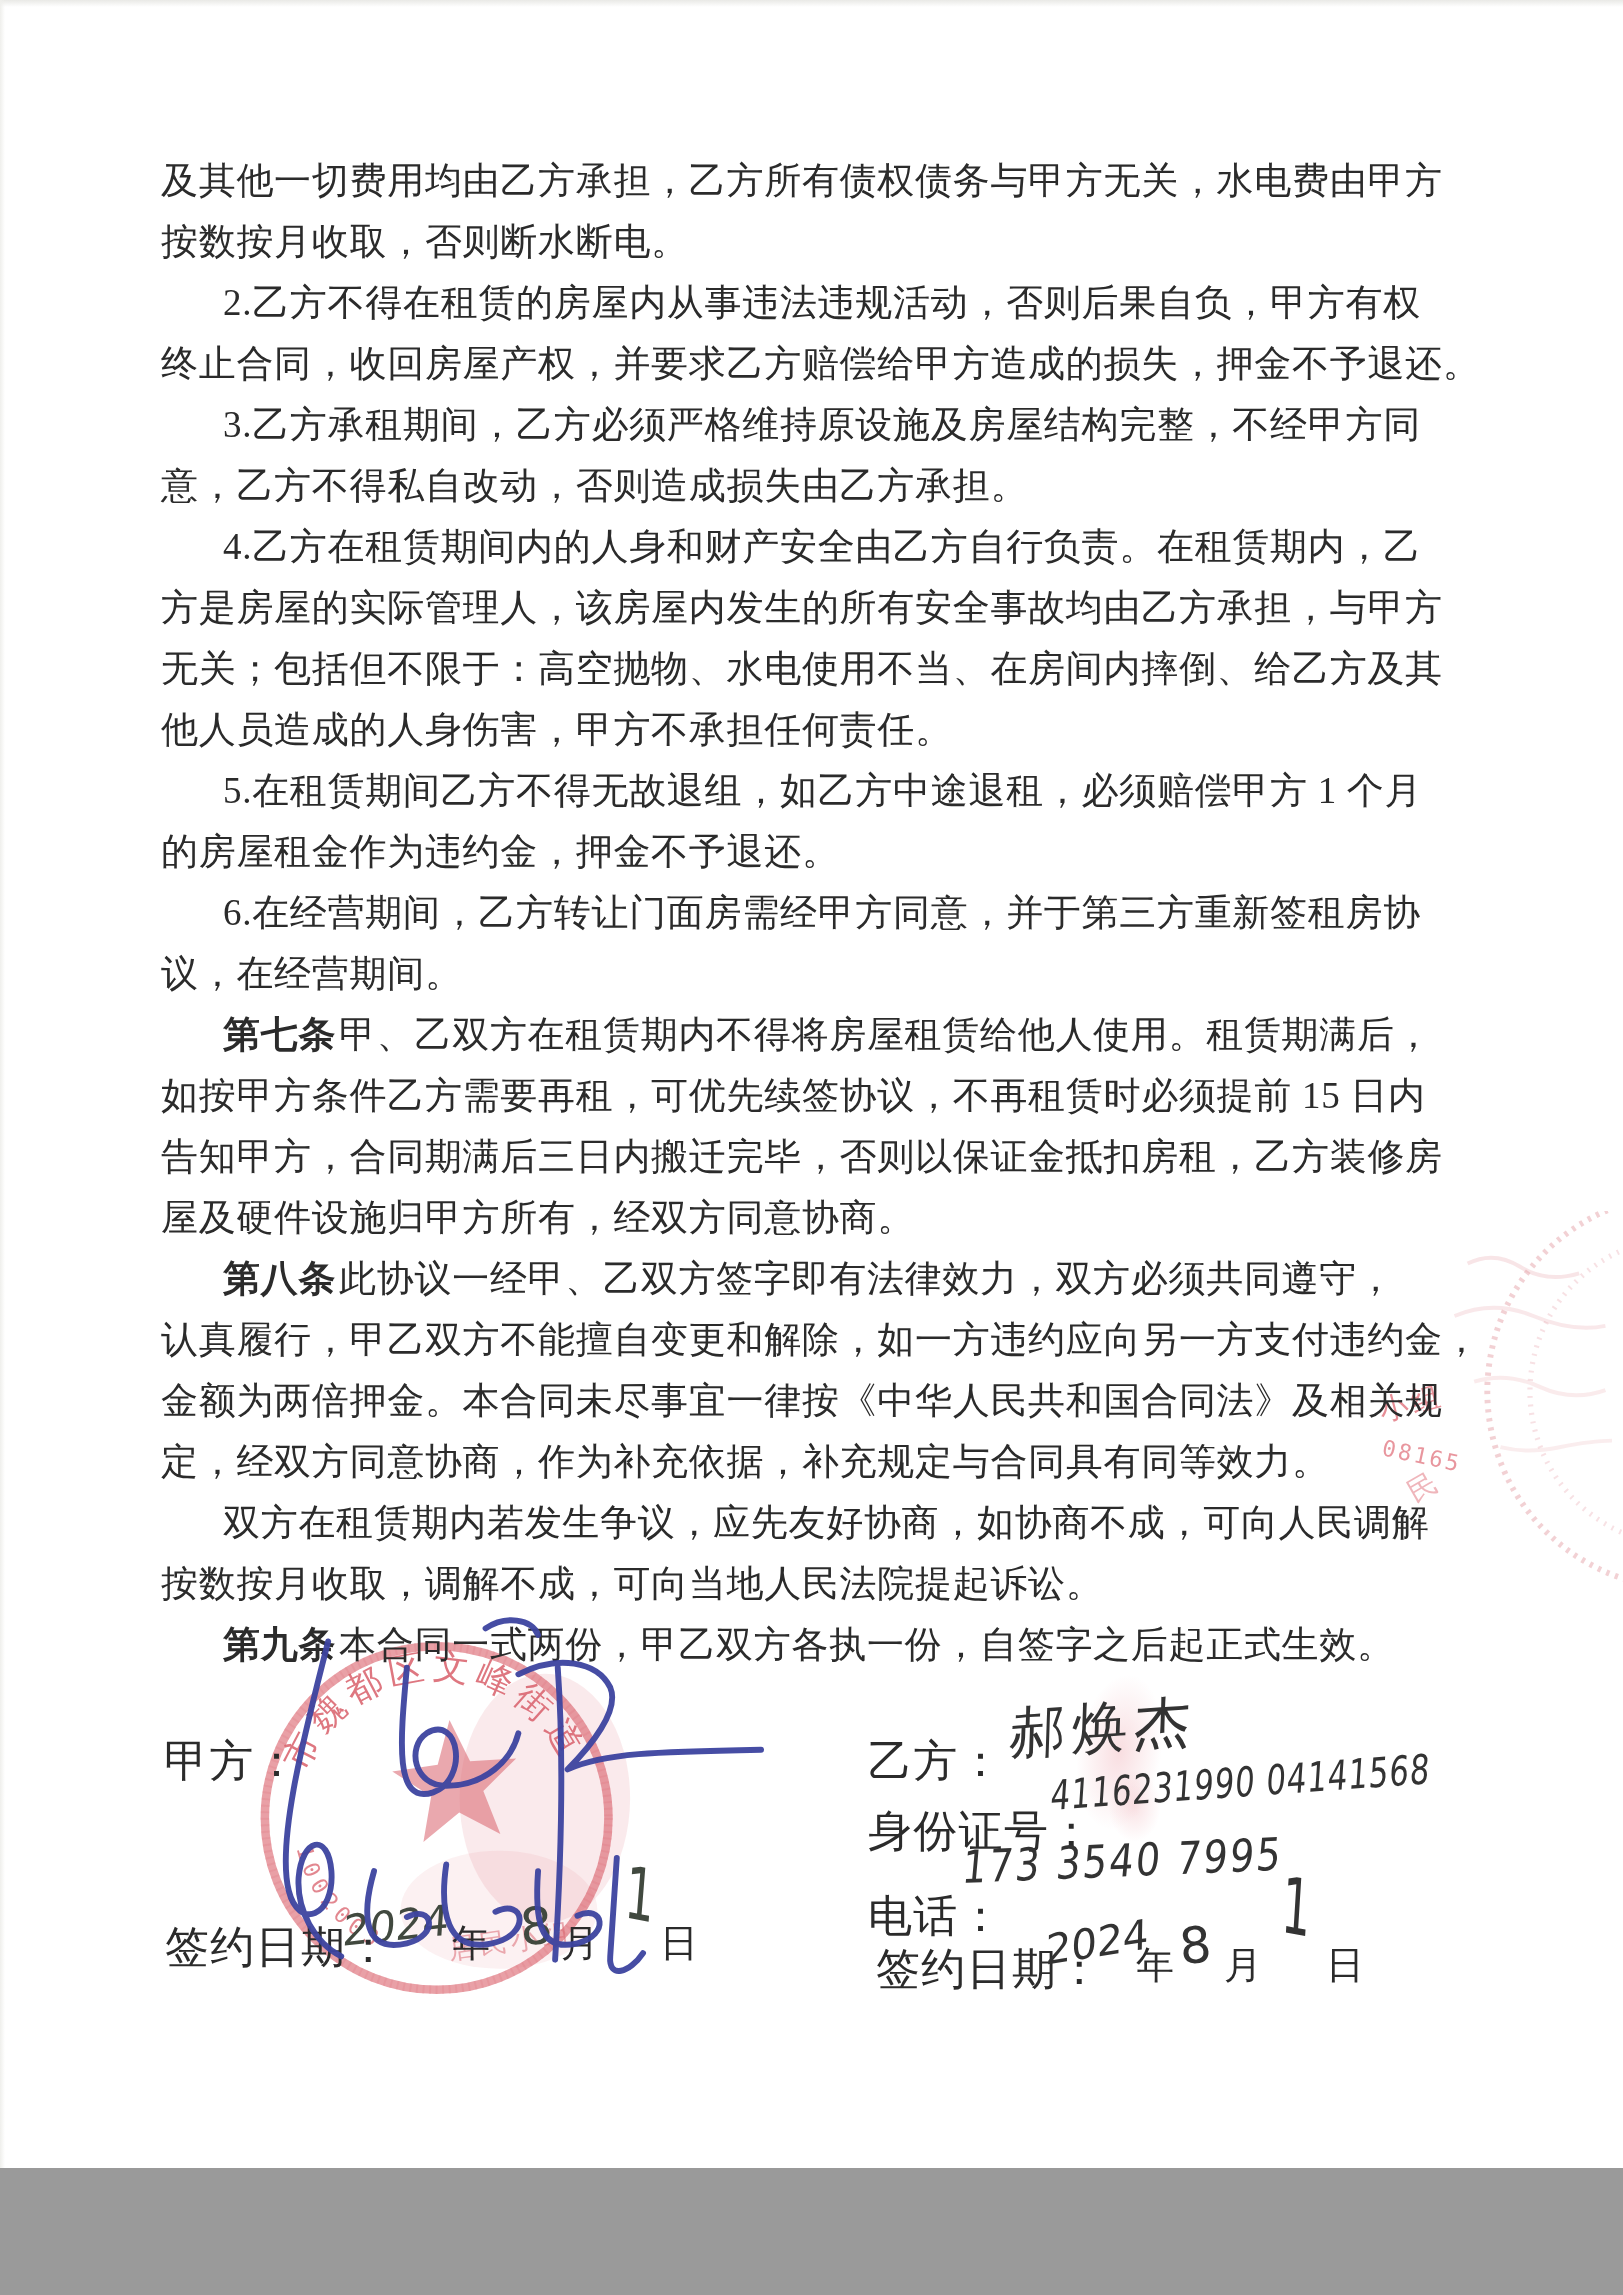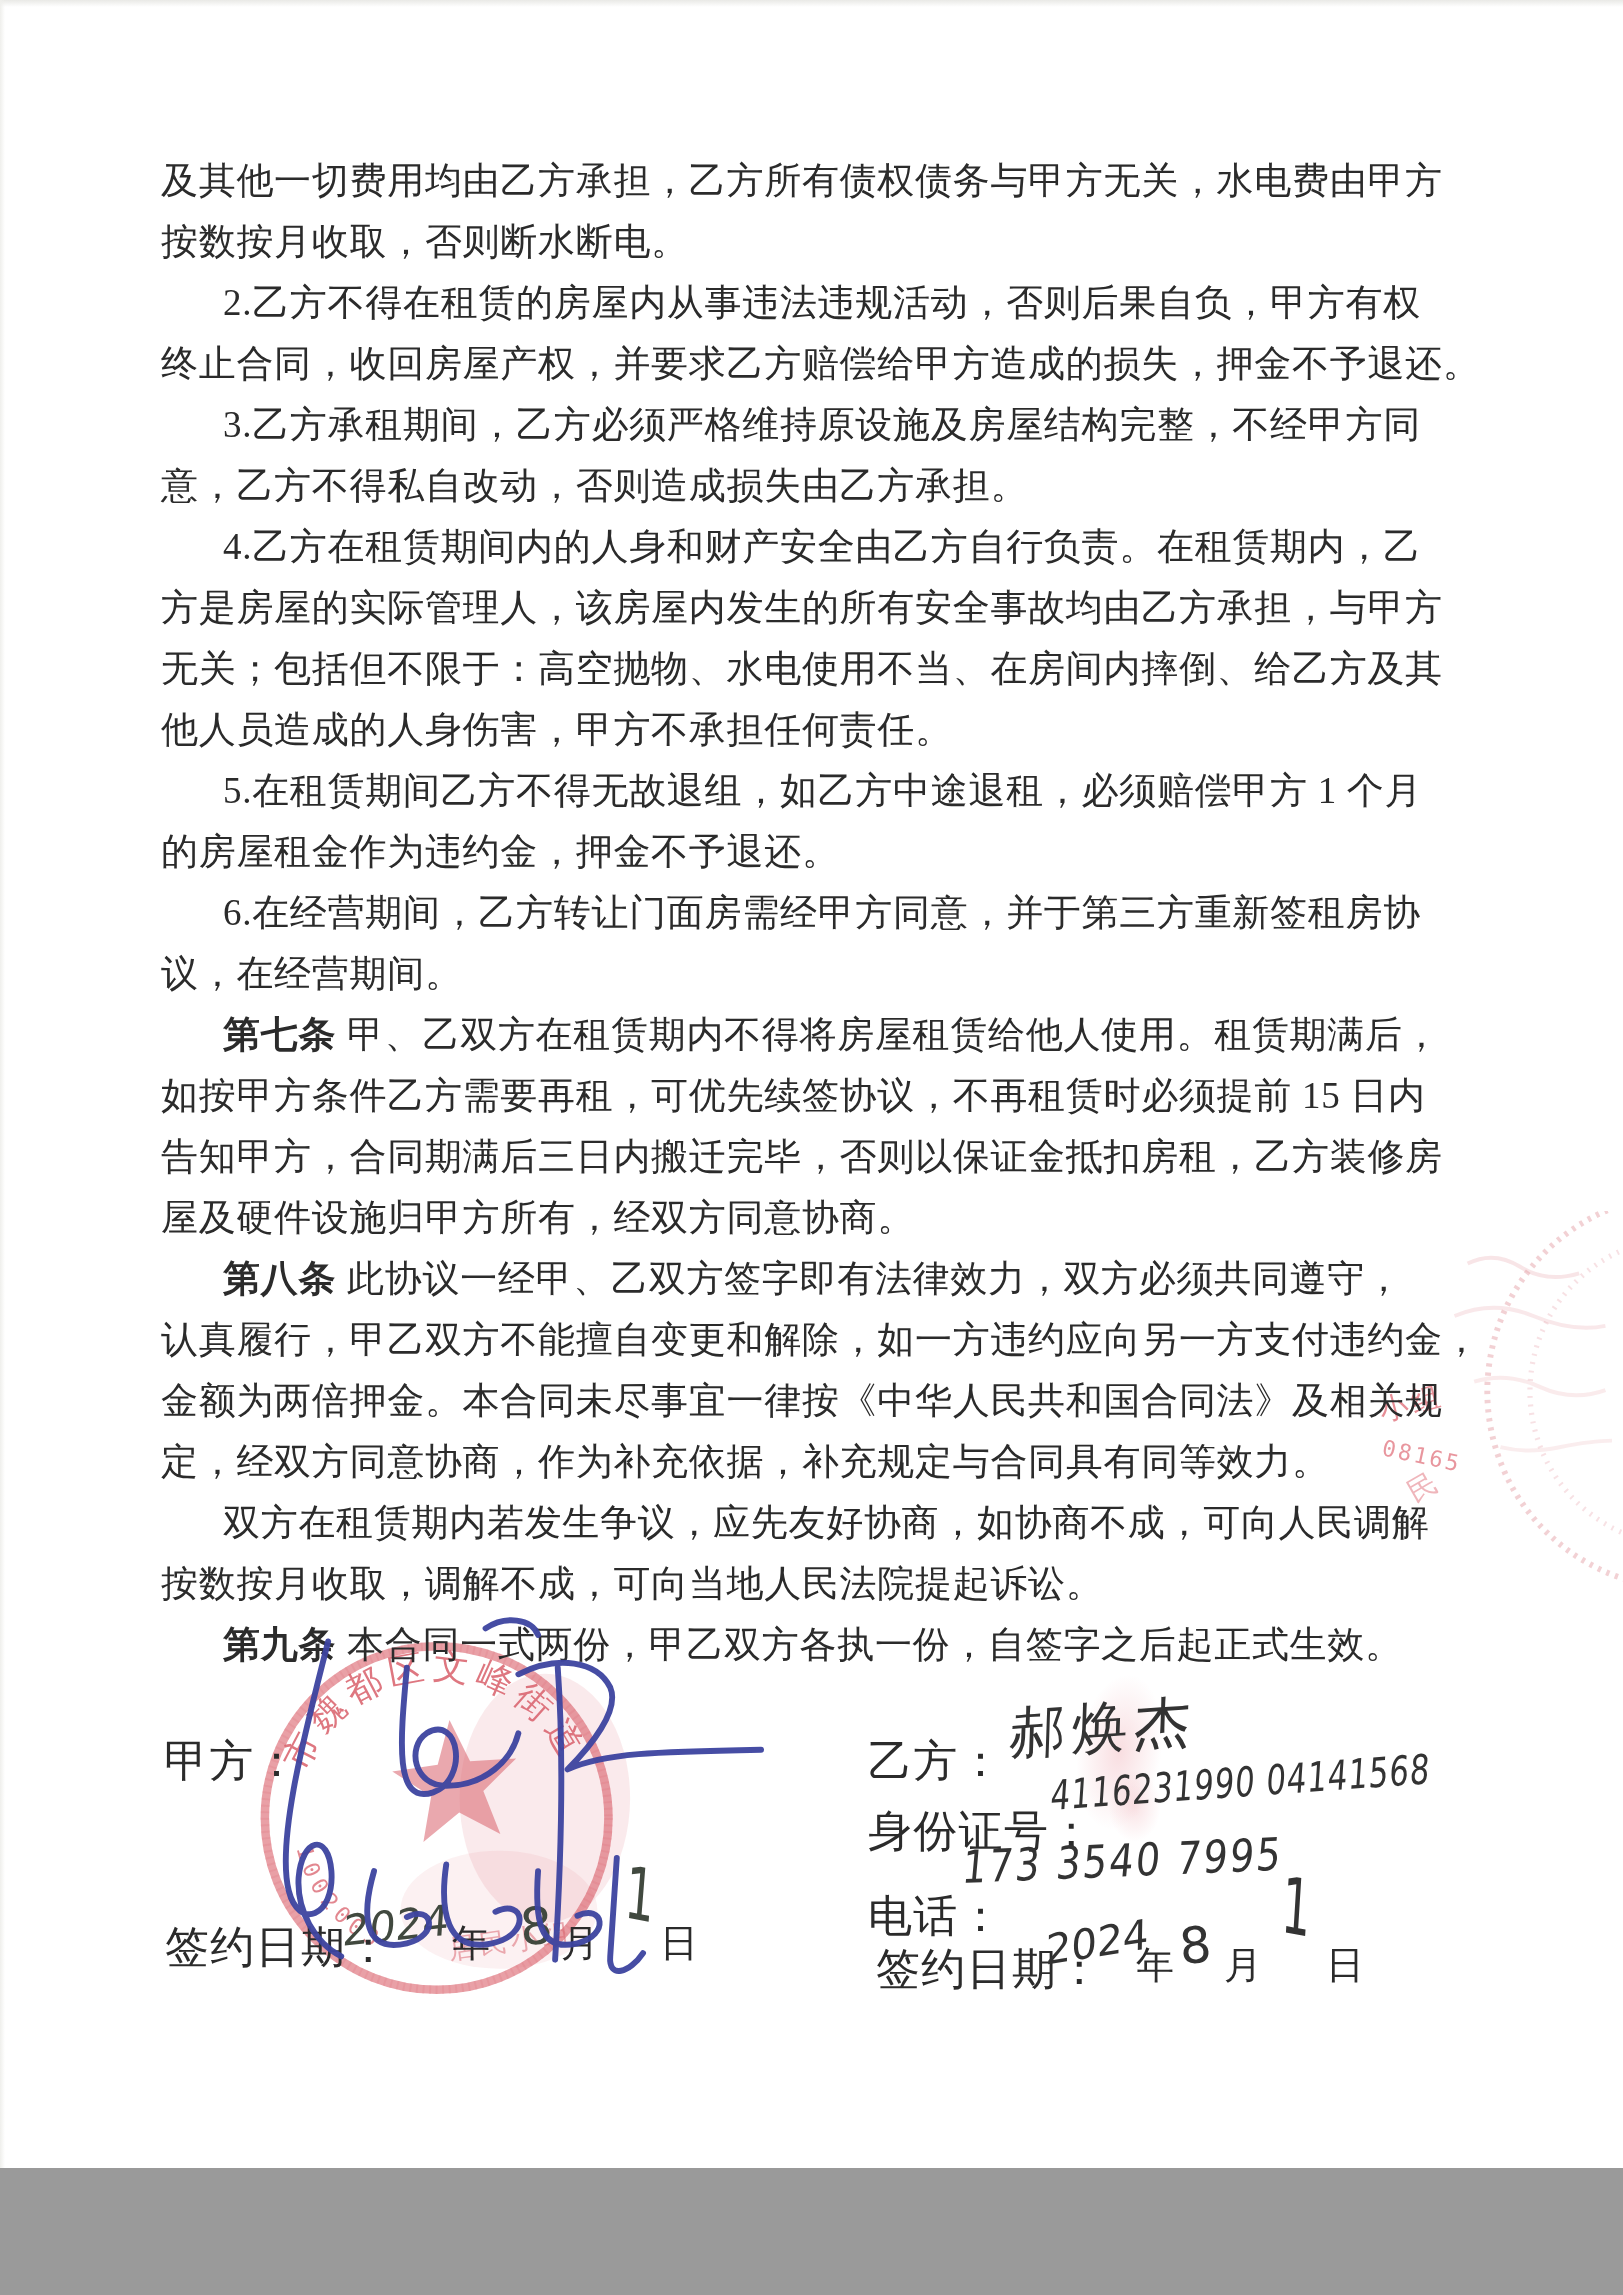--- a/index.html
+++ b/index.html
@@ -16,21 +16,21 @@
   .scan-left{position:absolute;top:0;left:0;bottom:0;width:5.3px;
     background:linear-gradient(90deg,#efefec,rgba(255,255,255,0));pointer-events:none;}
 
   .doc-body{
     position:absolute;left:161px;top:150px;width:1319px;
     font-size:37px;line-height:61px;letter-spacing:0.7px;
     z-index:2;
   }
   .doc-body .line{white-space:nowrap;}
   .doc-body .line.indent{padding-left:62px;}
-  .doc-body b{font-weight:bold;margin-right:11px;}
+  .doc-body b{font-weight:bold;margin-right:3px;}
 
   .lbl{
     position:absolute;font-size:44px;letter-spacing:1.3px;z-index:2;white-space:nowrap;
   }
   .hw{
     position:absolute;z-index:4;white-space:nowrap;
     font-family:"DejaVu Sans","Liberation Sans",sans-serif;
     color:var(--hand-ink,#333333);
     transform-origin:left bottom;
   }

